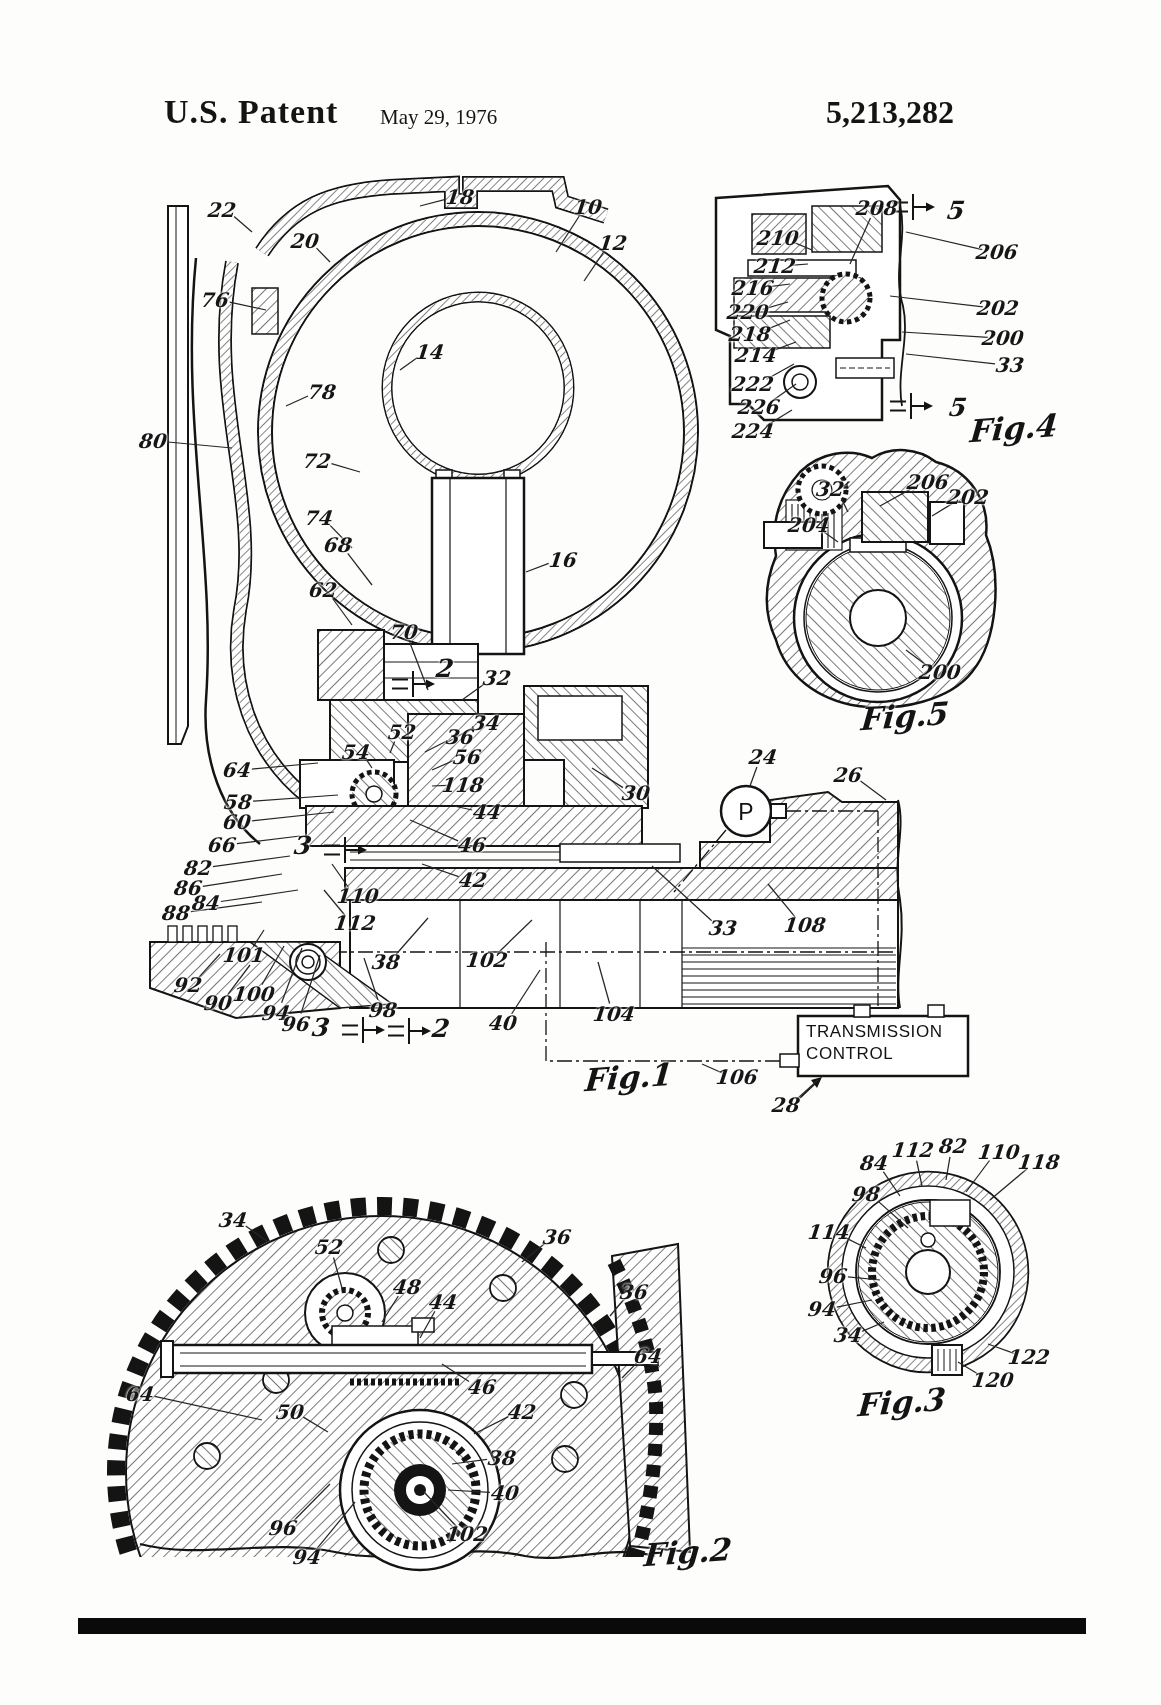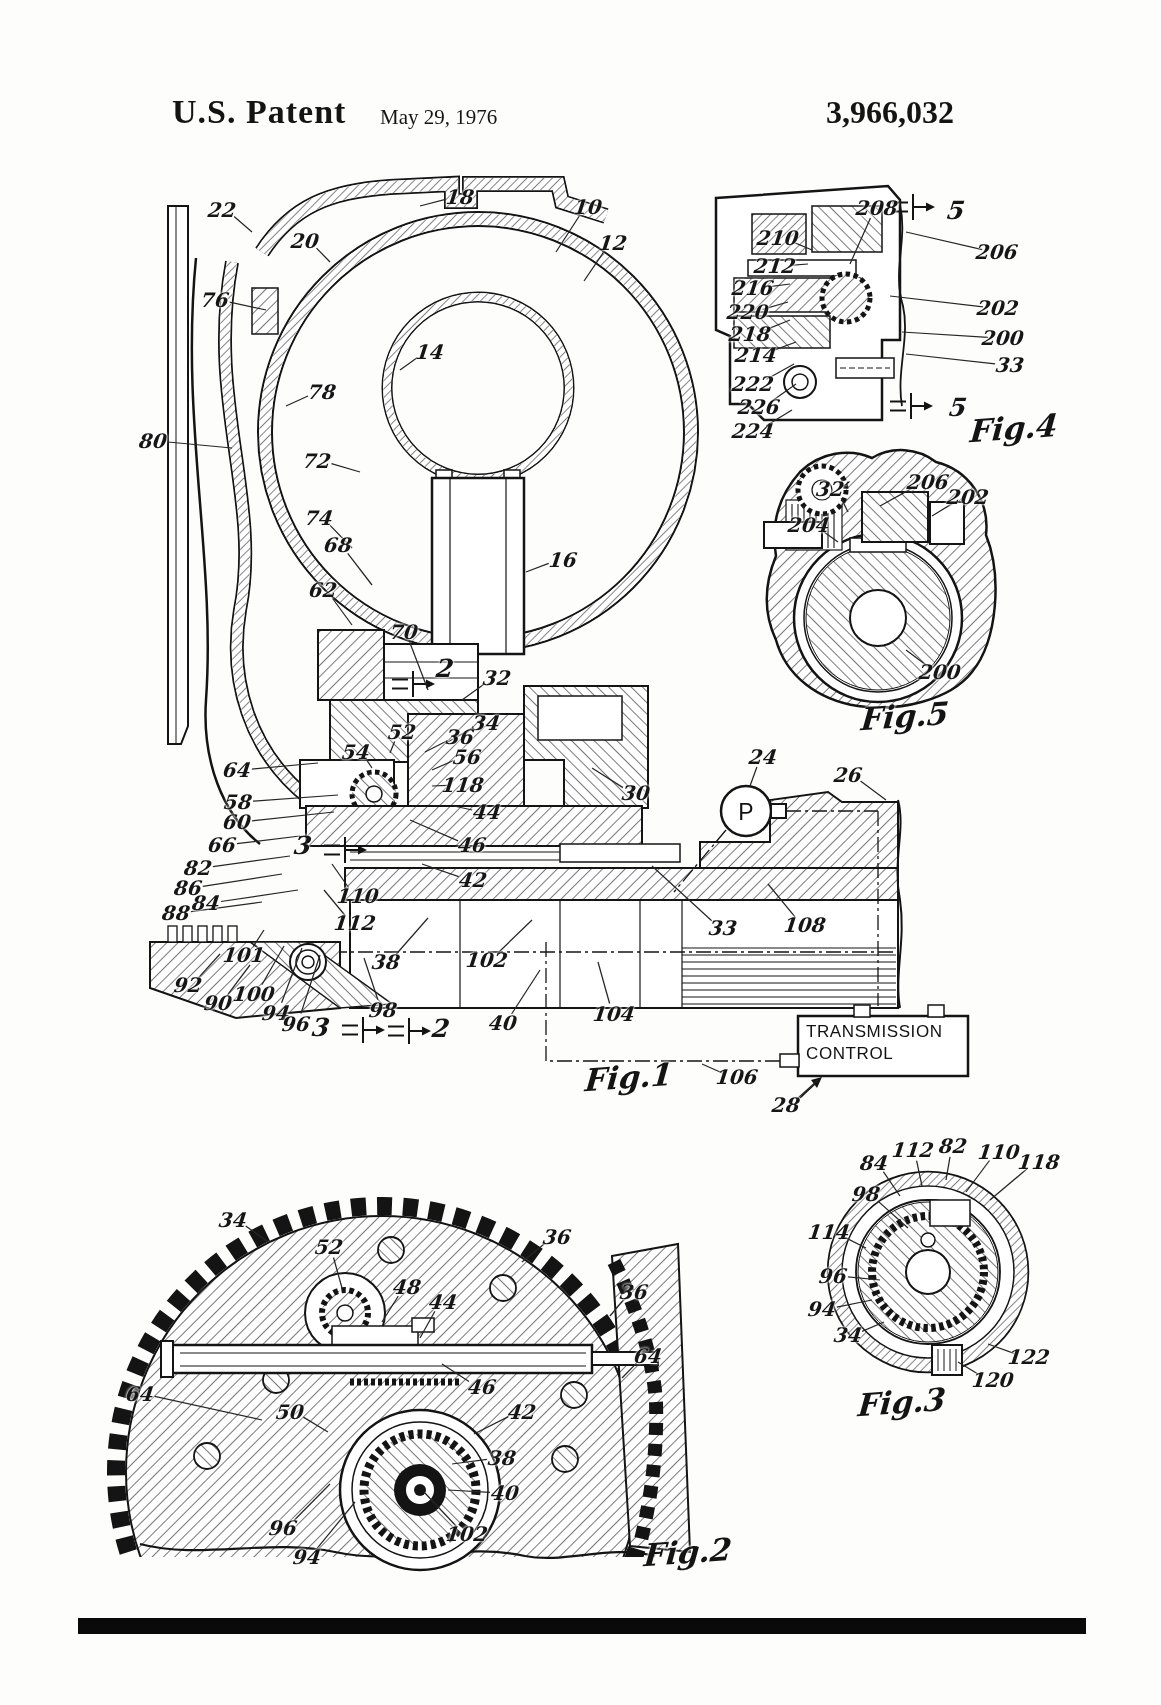--- a/index.html
+++ b/index.html
@@ -1,20 +1,20 @@
 <!DOCTYPE html>
 <html><head>
 <meta charset="utf-8">
 <style>
   html,body{margin:0;padding:0;background:#ffffff;}
   #page{position:relative;width:1161px;height:1705px;background:#fdfdfc;overflow:hidden;
         font-family:"Liberation Serif",serif;color:#141414;}
   #art{position:absolute;left:0;top:0;}
   #label-layer{position:absolute;left:0;top:0;width:1161px;height:1705px;pointer-events:none;}
-  .hdr-title{position:absolute;left:172px;top:93px;font:700 34px "Liberation Serif",serif;letter-spacing:1px;}
+  .hdr-title{position:absolute;left:164px;top:93px;font:700 34px "Liberation Serif",serif;letter-spacing:1px;}
   .hdr-date{position:absolute;left:380px;top:105px;font:400 21px "Liberation Serif",serif;}
   .hdr-num{position:absolute;left:826px;top:94px;font:600 32px "Liberation Serif",serif;}
   .plabel{position:absolute;transform:translate(-50%,-50%) skewX(-7deg);
           font:italic 700 20px "DejaVu Serif",serif;color:#161616;white-space:nowrap;
           text-shadow:0 0 3px #fff,0 0 3px #fff;}
   .figcaption{position:absolute;transform:translate(-50%,-50%) rotate(-4deg) skewX(-9deg);
           font:italic 700 31px "DejaVu Serif",serif;color:#141414;white-space:nowrap;
           text-shadow:0 0 3px #fff,0 0 3px #fff;}
   .boxtext{position:absolute;font:400 17px "Liberation Sans",sans-serif;letter-spacing:0.6px;color:#121212;}
   .pump-p{position:absolute;transform:translate(-50%,-50%);font:400 23px "Liberation Sans",sans-serif;color:#121212;}
@@ -332,21 +332,21 @@
         <line x1="836.8" y1="1307.1" x2="872" y2="1300"></line>
         <line x1="862.1" y1="1331.3" x2="884" y2="1322"></line>
         <line x1="979.7" y1="1375.0" x2="958" y2="1362"></line>
         <line x1="1014.7" y1="1353.7" x2="988" y2="1344"></line>
       </g>
 </svg>
 
 <div id="label-layer">
   <div class="hdr-title">U.S. Patent</div>
   <div class="hdr-date">May 29, 1976</div>
-  <div class="hdr-num">3,966,032</div>
+  <div class="hdr-num">5,213,282</div>
   <div class="boxtext" style="left:806px;top:1022px;">TRANSMISSION</div>
   <div class="boxtext" style="left:806px;top:1044px;">CONTROL</div>
   <div class="pump-p" style="left:746px;top:812px;">P</div>
 <div class="plabel" style="left: 222px; top: 210px;">22</div>
       <div class="plabel" style="left: 305px; top: 241px;">20</div>
       <div class="plabel" style="left: 460px; top: 197px;">18</div>
       <div class="plabel" style="left: 588px; top: 207px;">10</div>
       <div class="plabel" style="left: 613px; top: 243px;">12</div>
       <div class="plabel" style="left: 215px; top: 300px;">76</div>
       <div class="plabel" style="left: 430px; top: 352px;">14</div>

